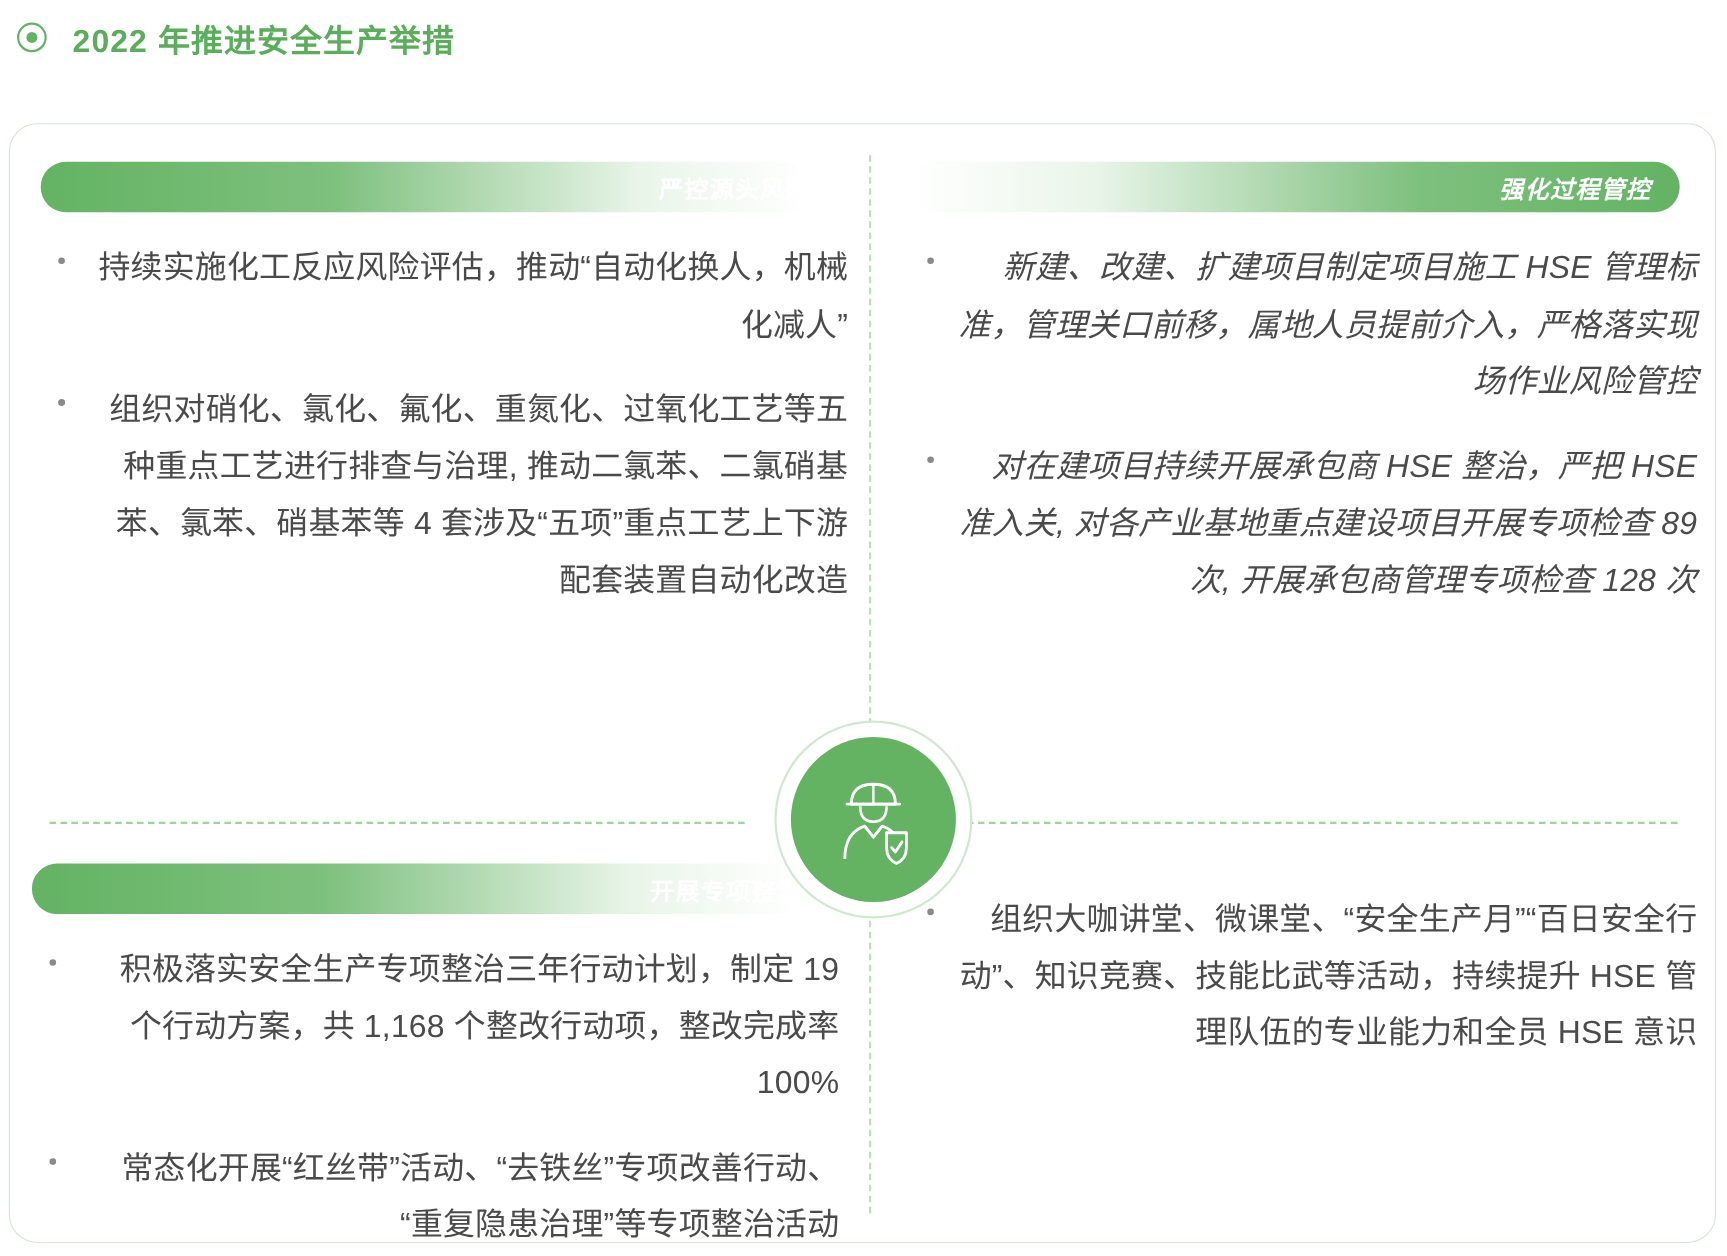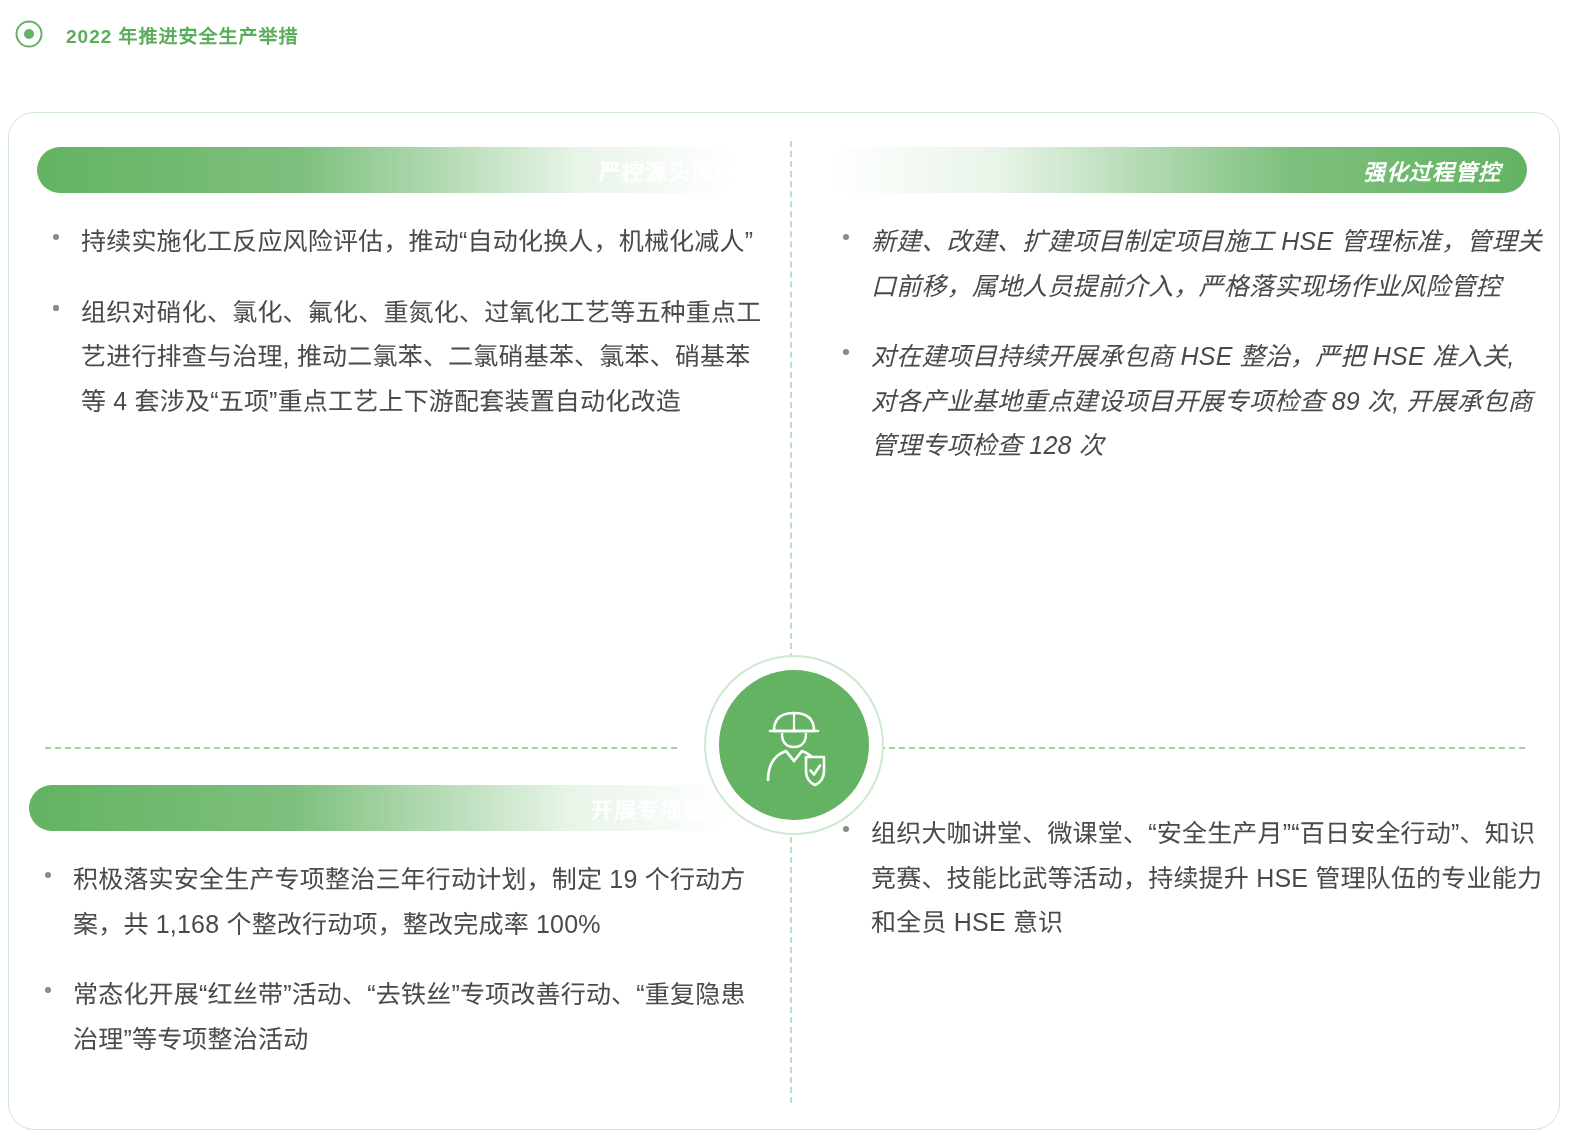--- a/index.html
+++ b/index.html
@@ -25,21 +25,21 @@
     height: 58px;
     box-sizing: border-box;
   }
   .header-icon {
     width: 30px;
     height: 30px;
     flex: 0 0 30px;
     display: block;
   }
   .page-title {
-    font-size: 19px;
+    font-size: 29px;
     font-weight: bold;
     color: #5aad5a;
     letter-spacing: 1px;
     white-space: nowrap;
   }
 
   
   .panel {
     position: absolute;
     left: 8px;
@@ -135,24 +135,25 @@
   
   ul.bullets {
     list-style: none;
     margin: 26px 0 0 0;
     padding: 0;
   }
   ul.bullets li {
     position: relative;
     padding-left: 44px;
     margin-bottom: 26px;
-    font-size: 25px;
+    font-size: 29px;
     line-height: 1.78;
     color: #4a4a4a;
     letter-spacing: 0.2px;
+    text-align: right;
   }
   ul.bullets li:last-child { margin-bottom: 0; }
   ul.bullets li .dot {
     position: absolute;
     left: 16px;
     top: 15px;
     width: 6px;
     height: 6px;
     border-radius: 50%;
     background: #8a8a8a;

